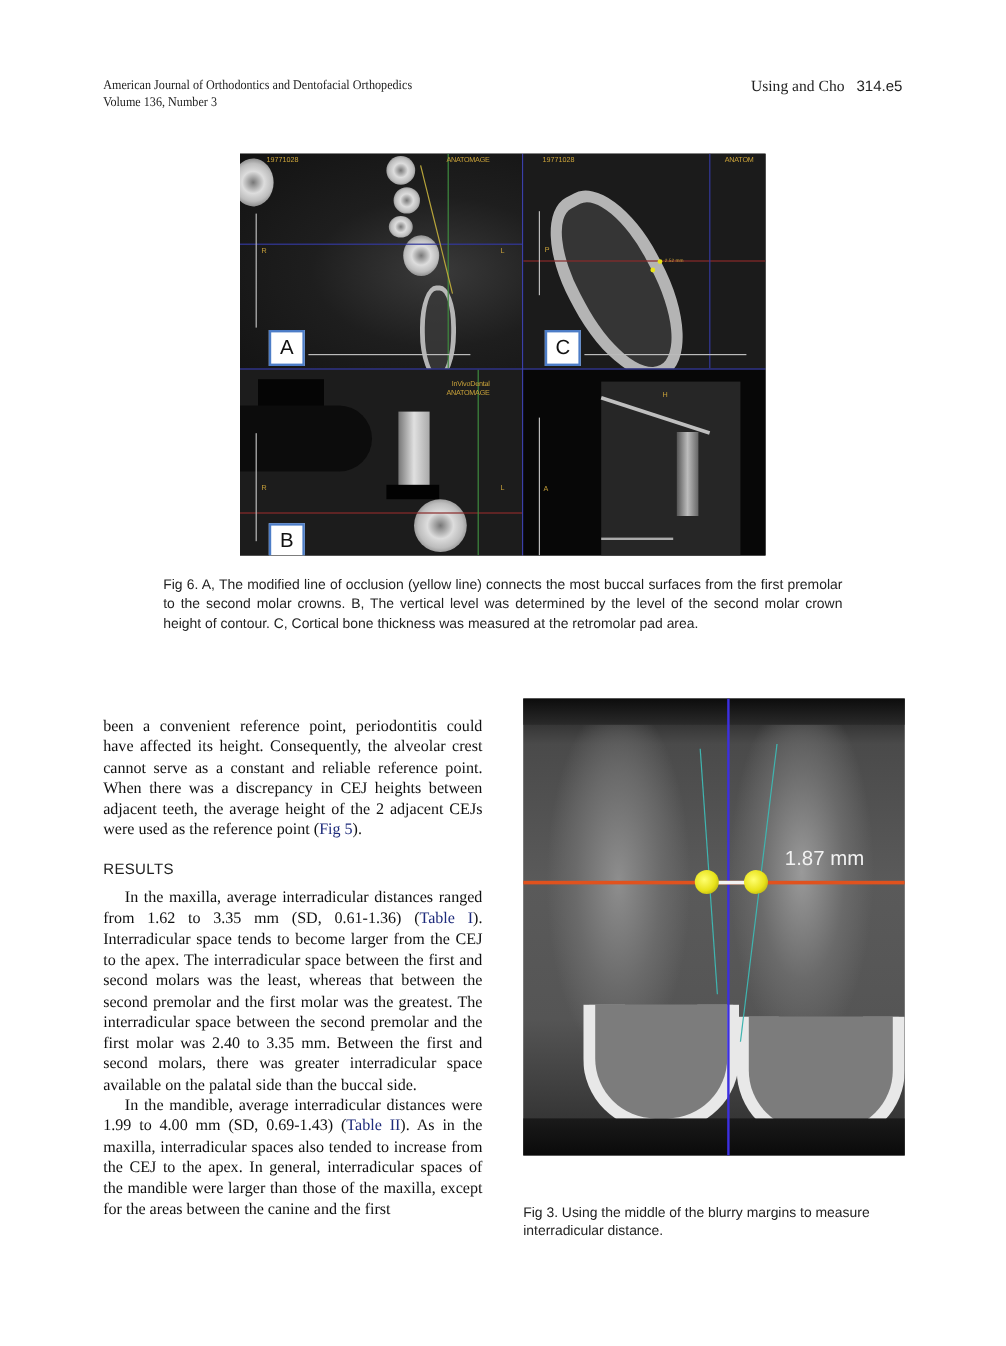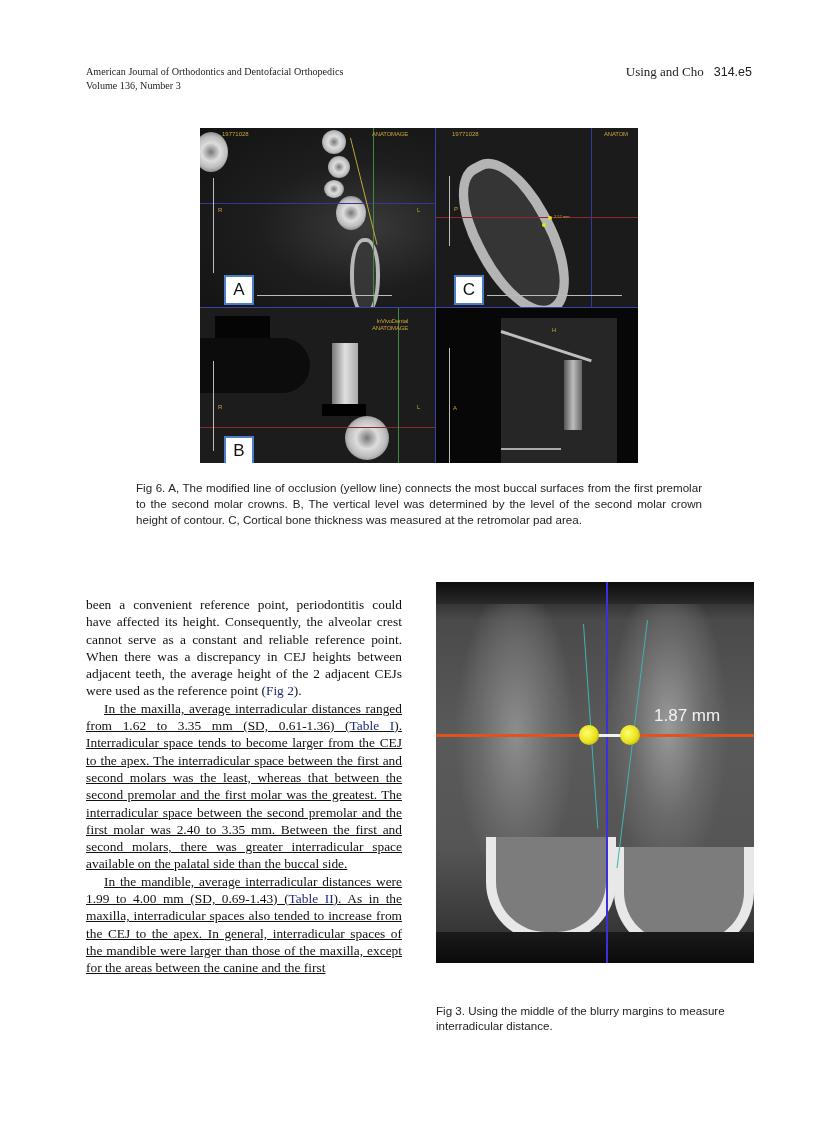--- a/index.html
+++ b/index.html
@@ -26,21 +26,21 @@
   .scale-h { position: absolute; height: 1px; background: #bbb; }
   .tooth { position: absolute; border-radius: 50%; background: radial-gradient(circle at 50% 50%, #777 0%, #ddd 35%, #bdbdbd 60%, #444 100%); }
   .bone { position: absolute; border: 6px solid #cfcfcf; border-radius: 45% 45% 50% 50%; background: #3a3a3a; opacity: 0.85; }
   .line { position: absolute; }
 
   .caption6 { position: absolute; left: 136px; top: 480px; width: 566px; font-family: "Liberation Sans", sans-serif; font-size: 11.6px; line-height: 16px; color: #222; text-align: justify; }
 
   
   .col-left { position: absolute; left: 86px; top: 596px; width: 316px; font-family: "Liberation Serif", serif; font-size: 13.4px; line-height: 17.3px; color: #111; text-align: justify; }
   .col-left p { margin: 0; }
-  .col-left p.indent { text-indent: 18px; text-decoration: underline; }
+  .col-left p.indent { text-indent: 18px; }
   .section-head { font-family: "Liberation Sans", sans-serif; font-size: 12.5px; letter-spacing: 0.3px; color: #222; margin: 16px 0 6px 0; }
   .xref { color: #1d2a7a; }
 
   
   .fig7 { position: absolute; left: 436px; top: 582px; width: 318px; height: 381px; overflow: hidden;
     background:
       radial-gradient(ellipse 60px 150px at 25% 40%, #8e8e8e 0%, #6a6a6a 60%, transparent 100%),
       radial-gradient(ellipse 60px 150px at 73% 38%, #9a9a9a 0%, #6a6a6a 60%, transparent 100%),
       linear-gradient(180deg, #1a1a1a 0%, #4a4a4a 10%, #5a5a5a 40%, #555 70%, #2a2a2a 100%);
   }
@@ -123,21 +123,22 @@
     <div class="scale-v" style="left:13px;top:40px;height:115px;"></div>
   </div>
 
   <div class="divider-h"></div>
   <div class="divider-v"></div>
 </div>
 
 <div class="caption6">Fig 6.  A, The modified line of occlusion (yellow line) connects the most buccal surfaces from the first premolar to the second molar crowns. B, The vertical level was determined by the level of the second molar crown height of contour. C, Cortical bone thickness was measured at the retromolar pad area.</div>
 
 <div class="col-left">
-  <p><span>been a convenient reference point, periodontitis could have affected its height. Consequently, the alveolar crest cannot serve as a constant and reliable reference point. When there was a discrepancy in CEJ heights between adjacent teeth, the average height of the 2 adjacent CEJs were used as the reference point (</span><a class="xref">Fig 2</a><span>).</span></p>
+  <p><span>been a convenient reference point, periodontitis could have affected its height. Consequently, the alveolar crest cannot serve as a constant and reliable reference point. When there was a discrepancy in CEJ heights between adjacent teeth, the average height of the 2 adjacent CEJs were used as the reference point (</span><a class="xref">Fig 5</a><span>).</span></p>
+  <div class="section-head">RESULTS</div>
   <p class="indent"><span>In the maxilla, average interradicular distances ranged from 1.62 to 3.35 mm (SD, 0.61-1.36) (</span><a class="xref">Table I</a><span>). Interradicular space tends to become larger from the CEJ to the apex. The interradicular space between the first and second molars was the least, whereas that between the second premolar and the first molar was the greatest. The interradicular space between the second premolar and the first molar was 2.40 to 3.35 mm. Between the first and second molars, there was greater interradicular space available on the palatal side than the buccal side.</span></p>
   <p class="indent"><span>In the mandible, average interradicular distances were 1.99 to 4.00 mm (SD, 0.69-1.43) (</span><a class="xref">Table II</a><span>). As in the maxilla, interradicular spaces also tended to increase from the CEJ to the apex. In general, interradicular spaces of the mandible were larger than those of the maxilla, except for the areas between the canine and the first</span></p>
 </div>
 
 <div class="fig7">
   <div class="line" style="left:0;top:0;width:318px;height:22px;background:linear-gradient(180deg,#0c0c0c,#2a2a2a);"></div>
   <div class="crown" style="left:50px;top:255px;width:110px;height:95px;"></div>
   <div class="crown" style="left:178px;top:265px;width:120px;height:95px;"></div>
   <div class="line" style="left:0;top:350px;width:318px;height:31px;background:linear-gradient(180deg,#1a1a1a,#0a0a0a);"></div>
   <div class="line" style="left:147px;top:42px;width:1px;height:205px;background:#3fb5b0;transform:rotate(-4deg);transform-origin:top;"></div>

